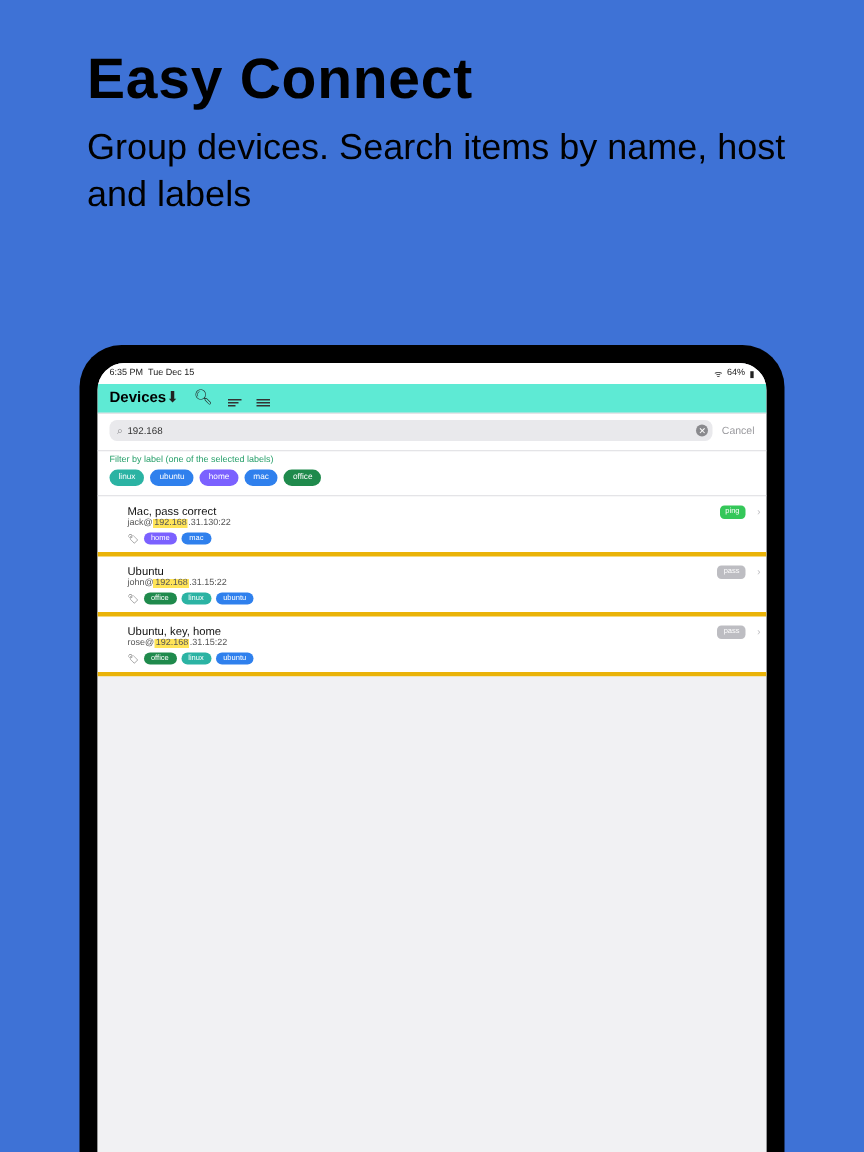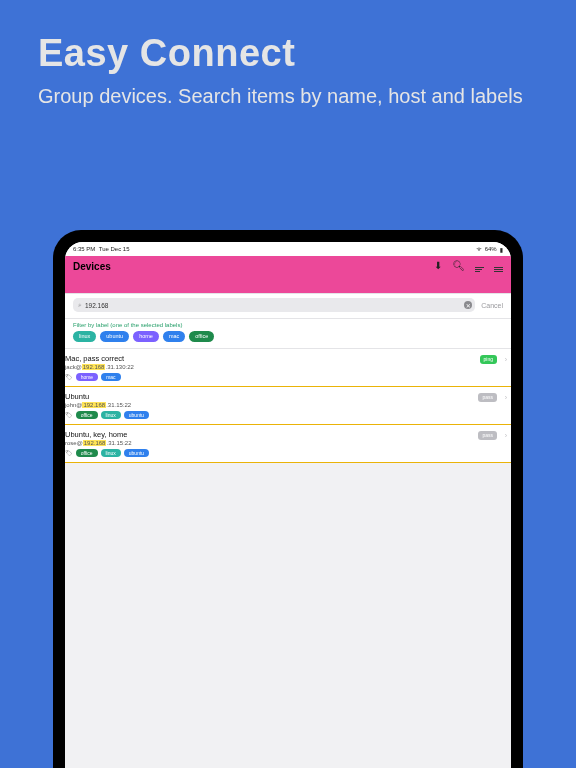--- a/index.html
+++ b/index.html
@@ -1,42 +1,42 @@
 <!DOCTYPE html>
 <html><head>
 <meta charset="utf-8">
 <style>
   * { margin:0; padding:0; box-sizing:border-box; font-family: -apple-system, Helvetica, Arial, sans-serif; }
   html,body { width:576px; height:768px; }
   body { background:#3e72d6; overflow:hidden; }
 
-  .hero { padding:32px 38px 18px 38px; color:#e5e5e5; }
+  .hero { padding:32px 38px 18px 58px; color:#000000; }
   .hero h1 { font-size:38px; font-weight:800; letter-spacing:0.5px; }
-  .hero p  { font-size:20px; font-weight:400; margin-top:8px; line-height:1.3; }
+  .hero p  { font-size:24px; font-weight:400; margin-top:8px; line-height:1.3; }
 
   
   .tablet {
     position:absolute; left:50%; transform:translateX(-50%);
     top:230px; width:470px; height:640px;
     background:#000; border-radius:28px; padding:12px;
   }
   .screen {
     width:100%; height:100%; background:#f1f1f3;
     border-radius:18px; overflow:hidden; position:relative;
     display:flex; flex-direction:column;
   }
 
   
   .status { height:14px; display:flex; align-items:center; justify-content:space-between;
             padding:0 8px; font-size:6px; color:#222; background:#fff; }
   .status .right { display:flex; align-items:center; gap:3px; }
 
   
-  .navbar { background:#ec4899; padding:4px 8px 21px 8px; display:flex; align-items:center;
-            justify-content:space-between; border-bottom:1px solid #e4e4e7; }
+  .navbar { background:#5eead4; padding:4px 8px 4px 8px; display:flex; align-items:center;
+            justify-content:flex-start; border-bottom:1px solid #e4e4e7; }
   .navbar .title { font-size:10px; font-weight:700; }
   .nav-actions { display:flex; gap:10px; align-items:center; }
   .nav-actions span { font-size:10px; line-height:1; color:#222; cursor:pointer; }
   .lines { display:inline-flex; flex-direction:column; gap:1px; }
   .lines b { display:block; width:9px; height:1.2px; background:#333; }
   .sort { display:inline-flex; flex-direction:column; gap:1px; align-items:flex-start;}
   .sort b{display:block;height:1.2px;background:#333;}
   .sort b:nth-child(1){width:9px}.sort b:nth-child(2){width:7px}.sort b:nth-child(3){width:5px}
 
   
@@ -52,21 +52,21 @@
   .cancel { font-size:7px; color:#9a9a9e; }
 
   
   .filterblock{ background:#fff; padding:3px 8px 6px 8px; border-bottom:1px solid #e4e4e7;}
   .filterblock .hint{ font-size:6px; color:#28a06b; margin-bottom:3px;}
   .chips{ display:flex; gap:4px; flex-wrap:wrap;}
   .chip{ font-size:5.5px; color:#fff; padding:1.5px 6px; border-radius:7px; line-height:1.3;}
 
   
   .list{ background:#fff; }
-  .row{ padding:5px 8px 5px 0; border-bottom:1px solid #eab308; position:relative;}
+  .row{ padding:5px 8px 5px 20px; border-bottom:3px solid #eab308; position:relative;}
   .row .name{ font-size:7.5px; color:#111;}
   .row .conn{ font-size:6px; color:#555; margin-top:1px;}
   .row .hl{ background:#ffe457; padding:0 1px;}
   .row .tags{ display:flex; gap:3px; margin-top:3px; align-items:center;}
   .tagicon{ font-size:6px; color:#555;}
   .pill{ font-size:5px; color:#fff; padding:1px 5px; border-radius:6px;}
   .badge{ position:absolute; right:14px; top:6px; font-size:5px; color:#fff;
           padding:1.5px 4px; border-radius:3px;}
   .badge.green{ background:#34c759;}
   .badge.grey{ background:#bdbdc2;}

